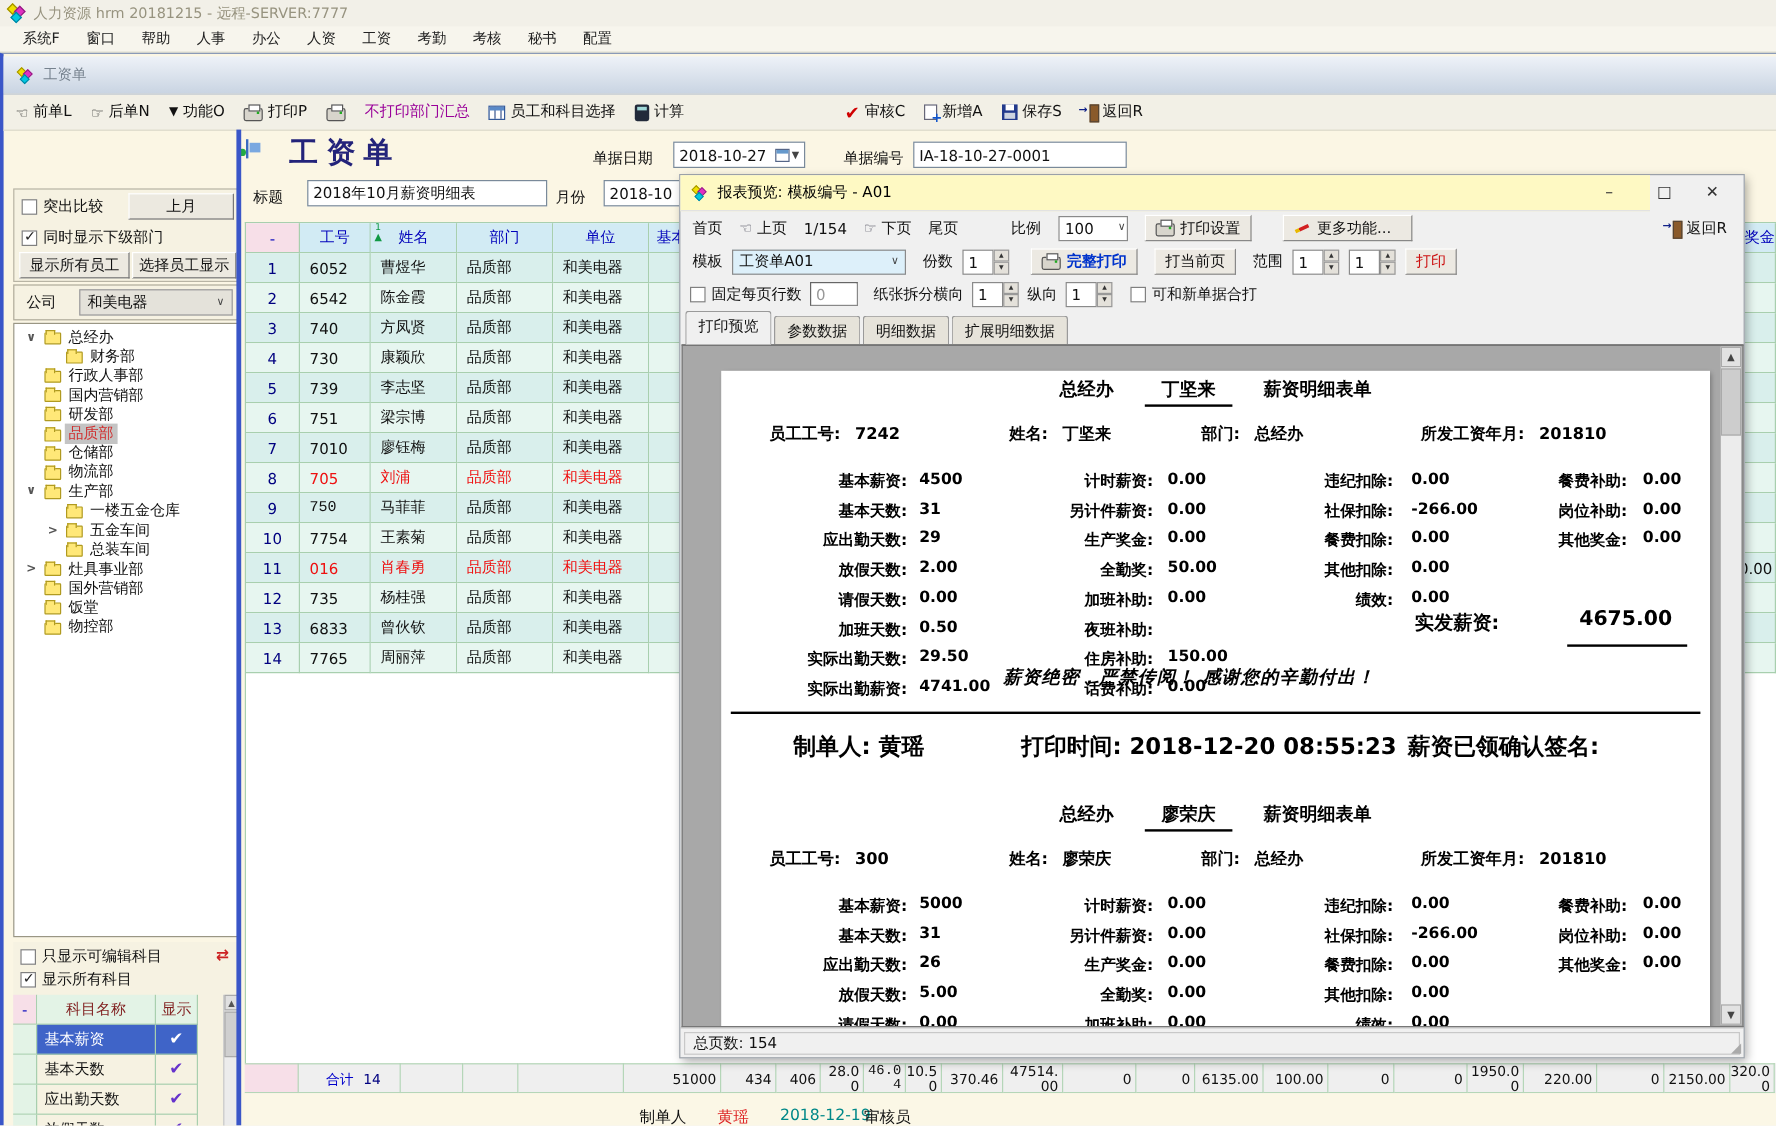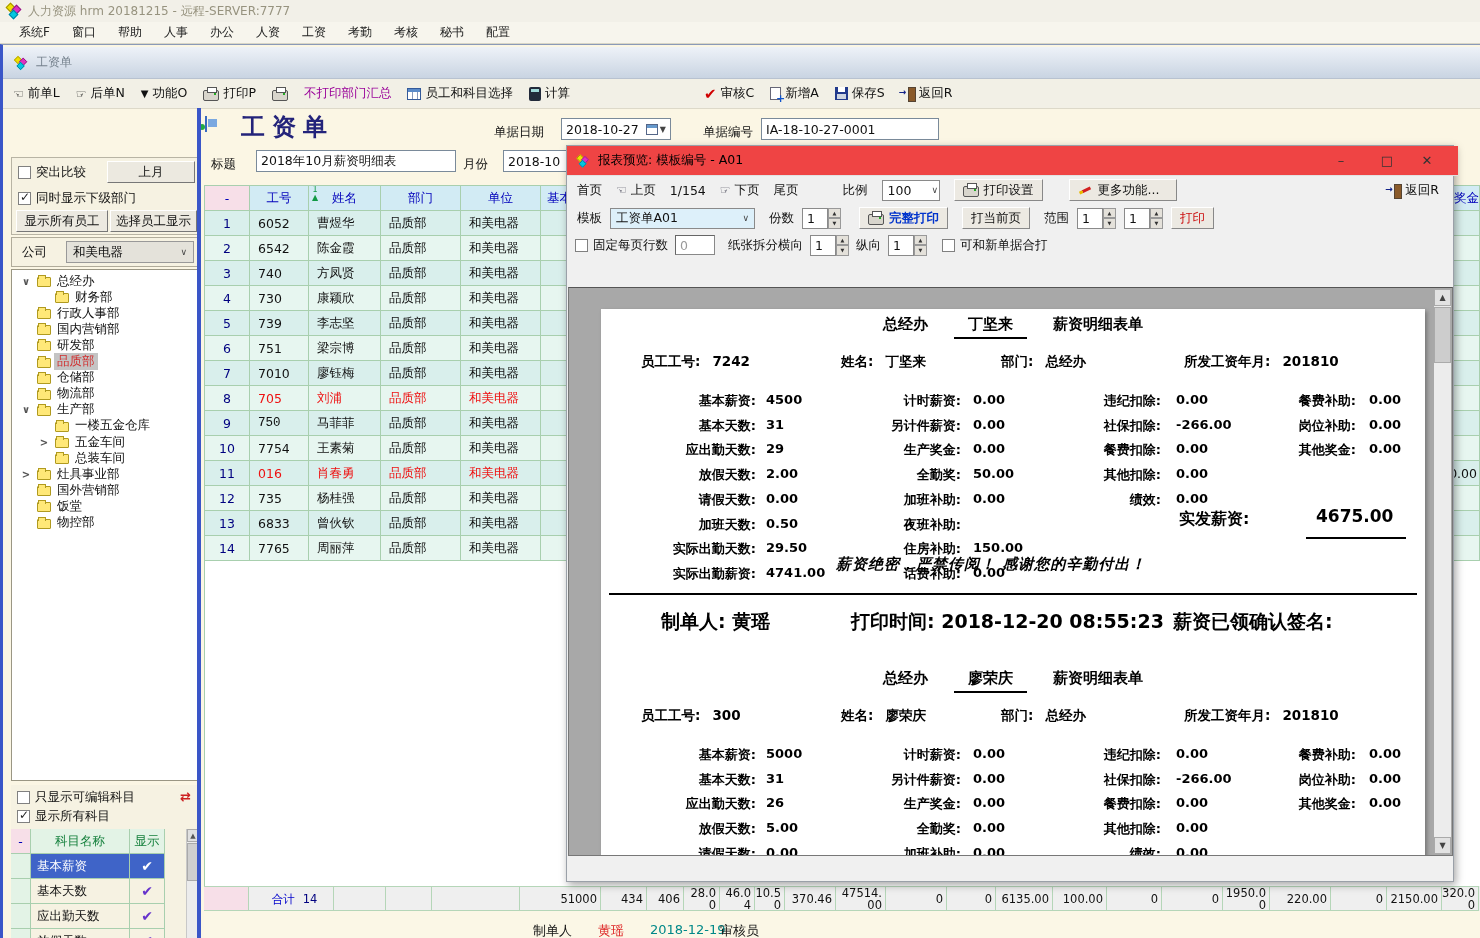--- a/index.html
+++ b/index.html
@@ -73,21 +73,21 @@
 #subjects{position:absolute;left:8px;top:740px;width:188px;height:154px;background:#f6f2e2}
 .swap-ic{position:absolute;color:#cc2222;font-size:13px;font-weight:bold}
 .swap-ic::after{content:"";display:block;margin-top:-4px}
 #subj-table{position:absolute;left:0;top:44px;width:188px}
 .srow{display:flex;height:25px}
 .scell{border:1px solid #a8cfae;border-top:none;border-left:none;display:flex;align-items:center;justify-content:center;overflow:hidden;font-size:12.5px}
 .srow .c0{width:20px;background:#e3f3e6}
 .srow .c1{width:99px;justify-content:flex-start;padding-left:6px}
 .srow .c2{width:35px}
 .shead .c0{background:#f7dfe8;color:#0000bb}
-.shead .c1,.shead .c2{background:#e3f3e6;color:#15803d;justify-content:center;padding-left:0}
+.shead .c1,.shead .c2{background:#e3f3e6;color:#7f1d1d;justify-content:center;padding-left:0}
 .srow .chk{color:#6633cc;font-weight:bold;font-size:14px}
 .srow.sel .c1,.srow.sel .c2{background:#3f64c8;color:#fff}
 .srow.sel .chk{color:#fff}
 .sscroll{position:absolute;right:0;top:44px;width:13px;height:110px;background:#ececec;border-left:1px solid #c8c8c8}
 .sscroll .up{height:13px;background:#e0e0e0;border:1px solid #aaa;font-size:7px;text-align:center;color:#555;line-height:12px}
 .sscroll .thumb{height:38px;background:#cfcfcf;border:1px solid #aaa;margin-top:1px}
 
 #splitter{position:absolute;left:197px;top:108px;width:4px;height:830px;background:#3a56c8}
 
 #grid-region{position:absolute;left:204px;top:141px;width:1276px;height:701px;background:#fff;border-left:1px solid #a8cfae;border-top:1px solid #a8cfae}
@@ -107,21 +107,21 @@
 .tcell{border-right:1px solid #b5d6b8;border-bottom:1px solid #b5d6b8;border-top:1px solid #b5d6b8;display:flex;align-items:center;justify-content:flex-end;padding-right:3px;overflow:hidden;font-size:11.5px;line-height:12px;word-break:break-all;text-align:right}
 .tcell.pink{background:#f7dfe8}
 .tcell.lab{justify-content:center;padding-left:10px;word-break:normal}
 .tcell.lab .l1{color:#0000cc;margin-right:8px}
 .tcell.lab .l2{color:#000080}
 
 #form-footer{position:absolute;left:204px;top:867px;width:1276px;height:27px;background:#fbf7e6}
 #form-footer span{position:absolute;top:11px;font-size:13px}
 
 #dialog{position:absolute;left:566px;top:145px;width:888px;height:737px;background:#f0f0f0;border:1px solid #9aa0a8;box-shadow:2px 3px 8px rgba(0,0,0,.35)}
-#dlg-titlebar{position:absolute;left:0;top:0;width:891px;height:30px;background:#ef4444;display:flex;align-items:center;gap:7px;padding-left:8px;border-bottom:1px solid #e2e2e2}
+#dlg-titlebar{position:absolute;left:0;top:0;width:808px;height:30px;background:#fef9c3;display:flex;align-items:center;gap:7px;padding-left:8px;border-bottom:1px solid #e2e2e2}
 #dlg-titlebar .t{font-size:12.5px;color:#000}
 .dlg-winbtn{position:absolute;top:0;width:32px;height:29px;display:flex;align-items:center;justify-content:center;font-size:13px;color:#333;cursor:default}
 #dlg-toolbar{position:absolute;left:0;top:30px;width:886px;height:28px;display:flex;align-items:center;padding-left:10px;gap:14px;font-size:12.5px}
 .dt-btn{display:inline-flex;align-items:center;gap:4px;cursor:default;white-space:nowrap}
 .dd{background:#fff;border:1px solid #8a8a8a;height:21px;display:inline-flex;align-items:center;justify-content:space-between;padding:0 5px;gap:20px}
 .dd .ar{font-size:9px;color:#444}
 .rbtn{background:#ece9e2;border:1px solid #888;border-top-color:#fff;border-left-color:#fff;height:22px;display:inline-flex;align-items:center;padding:0 8px;gap:5px}
 #dlg-printrow{position:absolute;left:0;top:58px;width:886px;height:28px;display:flex;align-items:center;padding-left:10px;gap:8px;font-size:12.5px}
 #dlg-optrow{position:absolute;left:0;top:86px;width:886px;height:26px;display:flex;align-items:center;padding-left:8px;gap:7px;font-size:12.5px}
 .spin{display:inline-flex;height:21px}
@@ -557,21 +557,21 @@
       <span class="l1">合计</span>
       <span class="l2">14</span>
     </div>
     <div class="tcell" style="width: 52px;"></div>
     <div class="tcell" style="width: 46px;"></div>
     <div class="tcell" style="width: 88px;"></div>
     <div class="tcell" style="width: 81px;">51000</div>
     <div class="tcell" style="width: 46px;">434</div>
     <div class="tcell" style="width: 37px;">406</div>
     <div class="tcell" style="width: 36px;">28.00</div>
-    <div class="tcell" style="width: 35px;">46.04</div>
+    <div class="tcell" style="width: 35px; font-family: Liberation Mono, monospace;">46.04</div>
     <div class="tcell" style="width: 30px;">10.50</div>
     <div class="tcell" style="width: 51px;">370.46</div>
     <div class="tcell" style="width: 50px;">47514.00</div>
     <div class="tcell" style="width: 61px;">0</div>
     <div class="tcell" style="width: 49px;">0</div>
     <div class="tcell" style="width: 57px;">6135.00</div>
     <div class="tcell" style="width: 54px;">100.00</div>
     <div class="tcell" style="width: 55px;">0</div>
     <div class="tcell" style="width: 61px;">0</div>
     <div class="tcell" style="width: 47px;">1950.00</div>
@@ -699,20 +699,26 @@
           <span>▲</span>
           <span>▼</span>
         </span>
       </span>
     <span class="cbrow" style="position:static;margin-left:8px">
         <span class="cb"></span>
         <span>可和新单据合打</span>
       </span>
   </div>
 
+  <div id="dlg-tabs">
+      <div class="dtab active">打印预览</div>
+      <div class="dtab">参数数据</div>
+      <div class="dtab">明细数据</div>
+      <div class="dtab">扩展明细数据</div>
+    </div>
 
   <div id="preview">
     <div id="page">
         <div>
           <div class="slip-title" style="top: 6px;"><span class="dept">总经办</span><span class="emp">丁坚来</span><span class="suf">薪资明细表单</span></div>
           <div class="slip-info" style="left: 40px; top: 44px;"><span>员工工号:</span><span class="v">7242</span></div>
           <div class="slip-info" style="left: 240px; top: 44px;"><span>姓名:</span><span class="v">丁坚来</span></div>
           <div class="slip-info" style="left: 400px; top: 44px;"><span>部门:</span><span class="v">总经办</span></div>
           <div class="slip-info" style="left: 583px; top: 44px;"><span>所发工资年月:</span><span class="v">201810</span></div>
           <div class="fitem-label" style="left: -5px; top: 83px;">基本薪资:</div>
@@ -816,13 +822,19 @@
           <div class="fitem-value" style="left: 768px; top: 486.4px;">0.00</div>
         </div>
       </div>
     <div class="pv-scroll">
       <div class="btn">▲</div>
       <div class="thumb"></div>
       <div class="btn b">▼</div>
     </div>
   </div>
 
+  <div id="dlg-status">
+    <div class="box">
+        <span>总页数: 154</span>
+      </div>
+    <span id="dlg-grip">◢</span>
+  </div>
 </div>
 
 </body></html>

